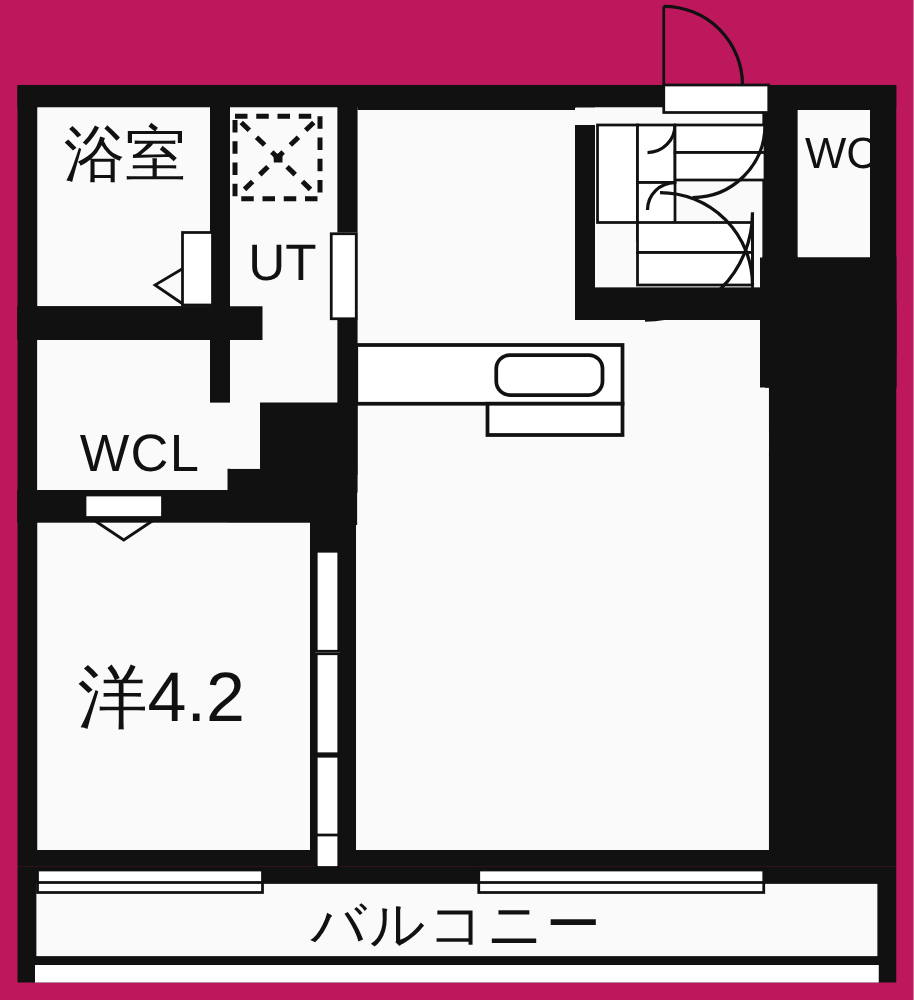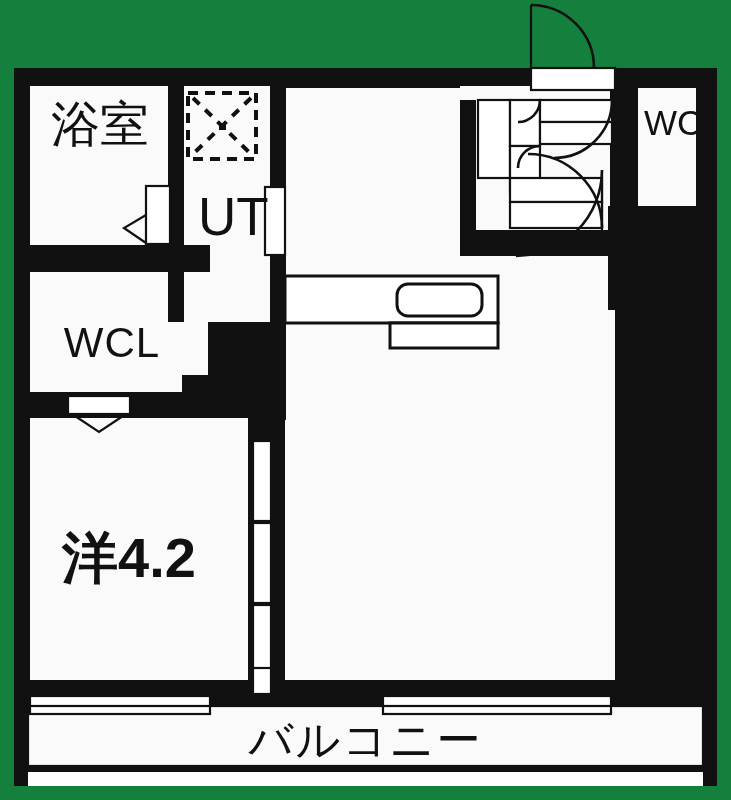--- a/index.html
+++ b/index.html
@@ -7,21 +7,21 @@
     padding: 0;
     background: #ffffff;
   }
   body {
     font-family: "Liberation Sans", "DejaVu Sans", sans-serif;
   }
   #floorplan-root {
     position: relative;
     width: 731px;
     height: 800px;
-    background: #15803d;
+    background: #be185d;
     overflow: hidden;
   }
   #floorplan-svg {
     position: absolute;
     left: 0;
     top: 0;
     width: 731px;
     height: 800px;
     display: block;
   }
@@ -36,23 +36,23 @@
   .label {
     position: absolute;
     color: #111111;
     font-family: "Liberation Sans", "DejaVu Sans", sans-serif;
     font-weight: 400;
     white-space: nowrap;
     line-height: 1;
     -webkit-font-smoothing: antialiased;
   }
   .lbl-bath   { font-size: 49px; letter-spacing: 0px; }
-  .lbl-ut     { font-size: 53px; letter-spacing: 0px; }
+  .lbl-ut     { font-size: 41px; letter-spacing: 0px; }
   .lbl-wc     { font-size: 35px; letter-spacing: 0px; }
-  .lbl-wcl    { font-size: 42px; letter-spacing: 1px; }
+  .lbl-wcl    { font-size: 42px; letter-spacing: 1px; margin-top: 20px; }
   .lbl-ldk    { font-size: 56px; letter-spacing: 0px; }
   .lbl-room   { font-size: 56px; letter-spacing: 0px; }
   .lbl-balcony{ font-size: 44px; letter-spacing: 2px; }
 </style>
 </head>
 <body>
 
 <div id="floorplan-root">
 
   <svg id="floorplan-svg" viewBox="0 0 731 800">
@@ -262,17 +262,17 @@
 
   <div class="label lbl-bath" style="left:46px; top:97px; width:108px; text-align:center; line-height:1.12;">浴室</div>
 
   <div class="label lbl-ut" style="left:198px; top:188px; width:56px; text-align:center; line-height:1.1;">UT</div>
 
   <div class="label lbl-wc" style="left:644px; top:103px; width:44px; text-align:center; line-height:1.12;">WC</div>
 
   <div class="label lbl-wcl" style="left:52px; top:322px; width:120px; text-align:center;">WCL</div>
 
 
-  <div class="label lbl-room" style="left:62px; top:530px;font-weight:bold;">洋4.2</div>
+  <div class="label lbl-room" style="left:62px; top:530px;">洋4.2</div>
 
   <div class="label lbl-balcony" style="left:0px; top:718px; width:731px; text-align:center;">バルコニー</div>
 
 </div>
 
 </body></html>

